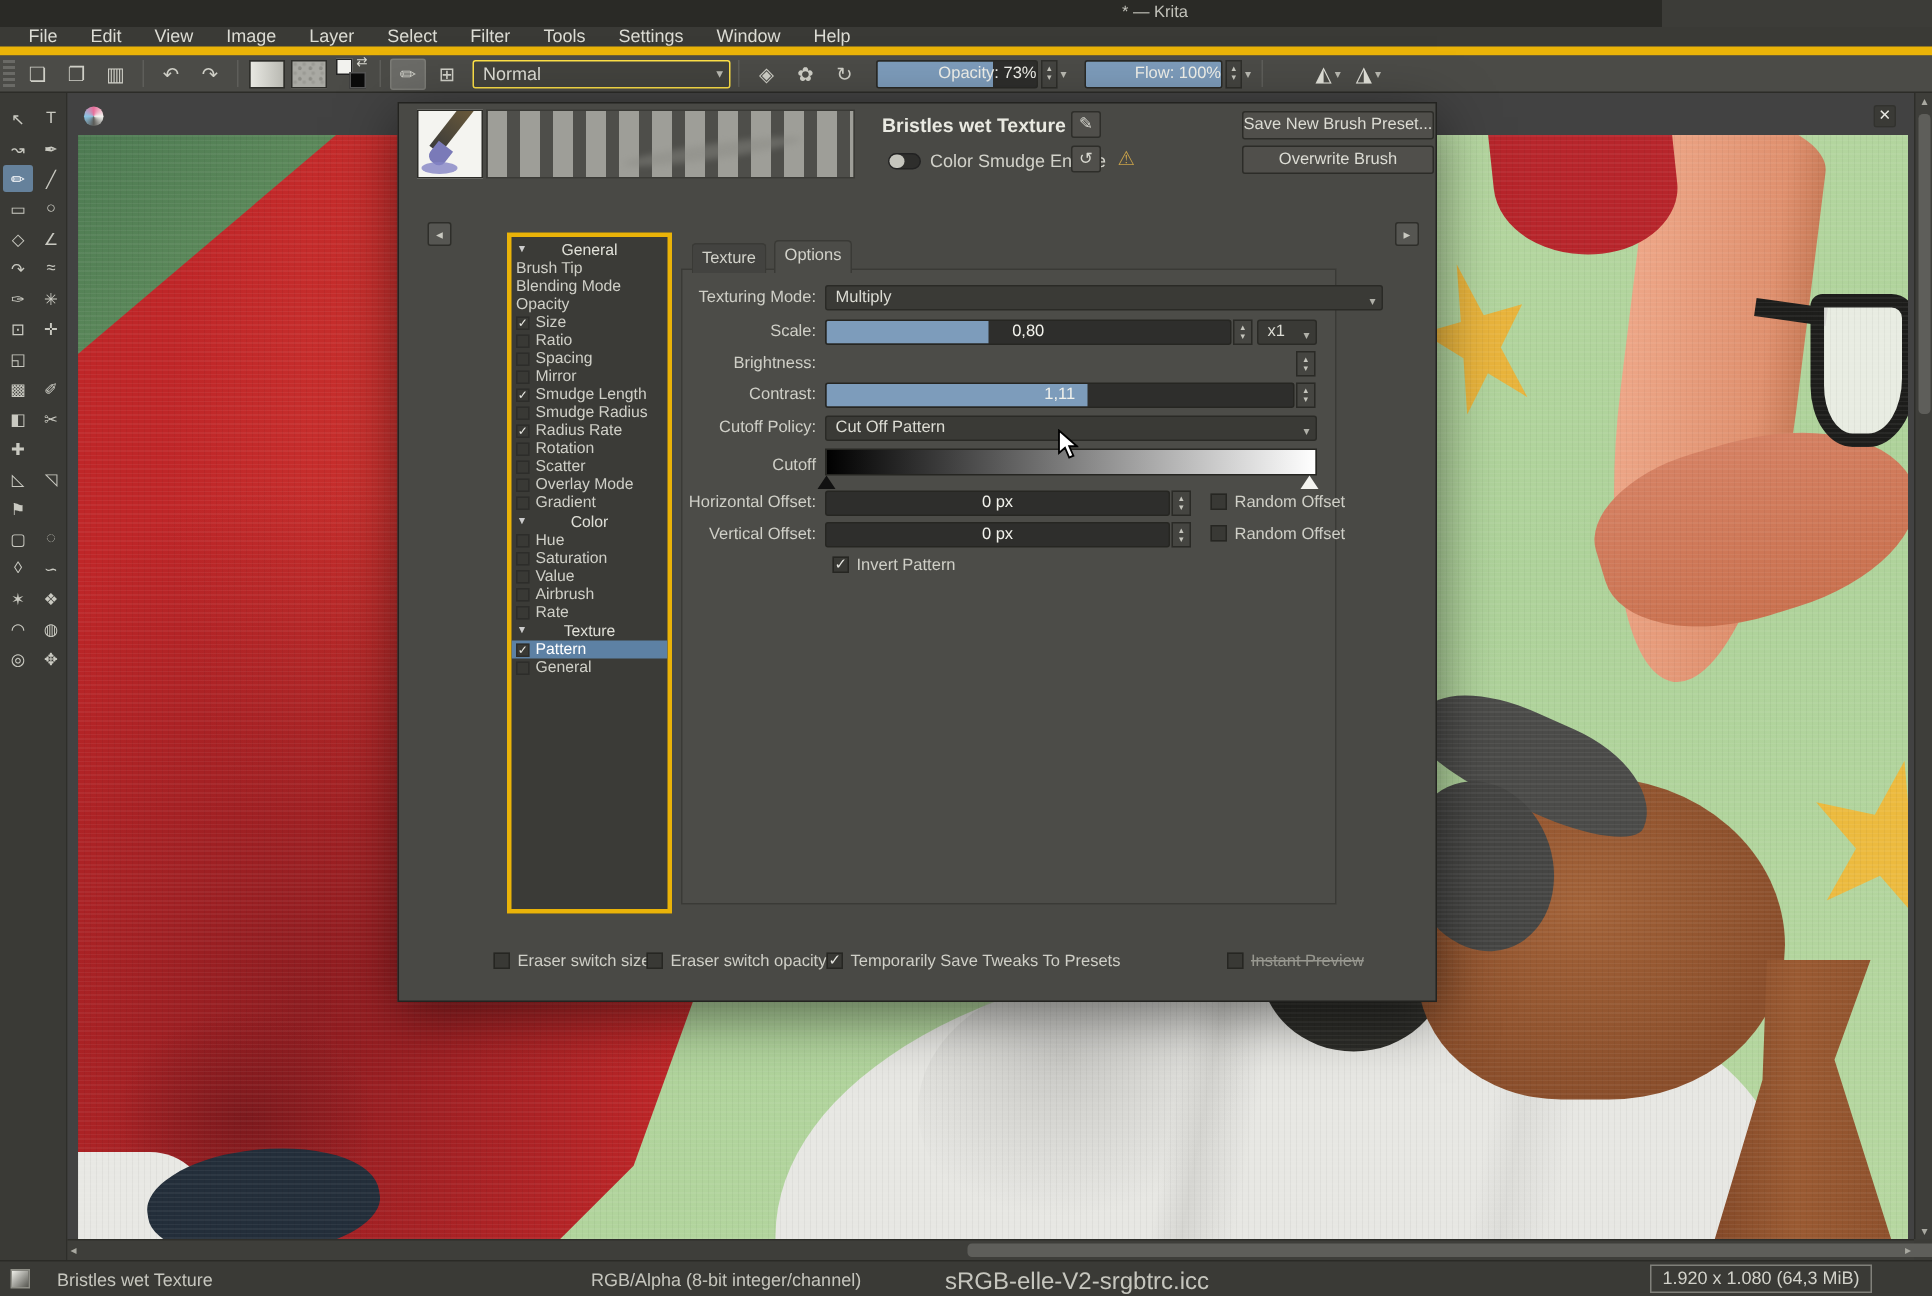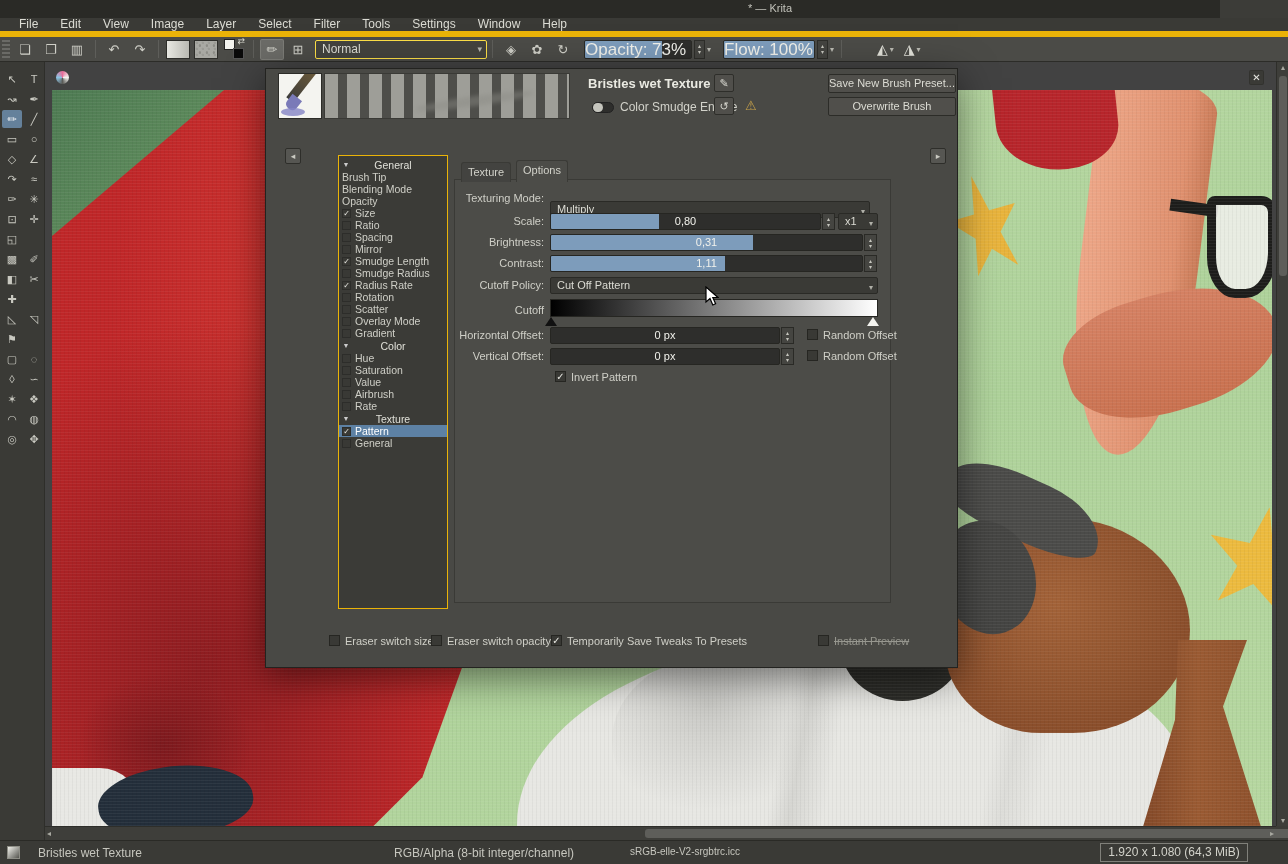--- a/index.html
+++ b/index.html
@@ -3,42 +3,42 @@
 <meta charset="utf-8">
 <style>
   * { margin:0; padding:0; box-sizing:border-box; }
   html,body { background:#222; }
   #root {
     position:relative; width:1288px; height:864px; overflow:hidden;
     background:#3c3c38; font-family:"Liberation Sans", sans-serif;
     color:#d6d6ce; font-size:12px; user-select:none;
   }
   
-  #titlebar { position:absolute; left:0; top:0; width:1220px; height:18px; background:#2a2a26;text-align:center; }
+  #titlebar { position:absolute; left:0; top:0; width:1108px; height:18px; background:#2a2a26;text-align:center; }
   #titlebar .title { position:absolute; left:748px; top:2px; font-size:11px; color:#c2c2ba; }
   #menubar { position:absolute; left:0; top:18px; width:1288px; height:19px; background:#3a3a36; display:flex; align-items:center; padding-left:8px; border-bottom:6px solid #eab308; }
   .menu-item { padding:0 11px; font-size:12px; color:#dcdcd4; line-height:19px; cursor:default; }
   #toolbar { position:absolute; left:0; top:37px; width:1288px; height:25px; background:#4b4b47; border-bottom:1px solid #2c2c28; display:flex; align-items:center; }
   .tb-grip { width:8px; height:18px; margin:0 2px; background:repeating-linear-gradient(0deg,#6a6a66 0 2px,transparent 2px 4px); }
   .tb-btn { width:24px; height:21px; margin:0 1px; display:flex; align-items:center; justify-content:center; color:#cfcfc7; font-size:13px; border-radius:2px; }
   .tb-btn.active { background:#6b6b67; border:1px solid #88888297; }
   .tb-swatch { width:24px; height:19px; margin:0 2px; border:1px solid #2e2e2a; }
   .tb-swatch.gradient { background:linear-gradient(90deg,#e8e8e2,#b9b9b2); }
   .tb-swatch.pattern { background:radial-gradient(circle at 30% 30%, #9b9b95 1px, transparent 1.5px), radial-gradient(circle at 70% 65%, #8d8d87 1px, transparent 1.5px), #a9a9a3; background-size:6px 6px, 7px 7px; }
   .fgbg { position:relative; width:20px; height:20px; margin:0 4px; }
   .fgbg .fg { position:absolute; left:0; top:0; width:11px; height:11px; background:#f2f2ee; border:1px solid #222; }
   .fgbg .bg { position:absolute; right:0; bottom:0; width:11px; height:11px; background:#0a0a0a; border:1px solid #555; }
   .fgbg .arr { position:absolute; right:-1px; top:-3px; font-size:9px; color:#d8d8d0; }
   .tb-sep { width:1px; height:18px; background:#5e5e5a; margin:0 5px; }
   .tb-dropdown { position:relative; height:19px; background:#39393570; border:1px solid #fde047; border-radius:2px; display:flex; align-items:center; padding:0 6px; color:#dcdcd4; }
   #blend-dropdown { width:172px; margin-left:4px; }
   .tb-dropdown .arrow { position:absolute; right:4px; top:3px; font-size:9px; color:#b9b9b1; }
   .tb-slider { position:relative; height:19px; background:#2e2e2c; border-radius:2px; overflow:hidden; border:1px solid #2a2a26; }
   .tb-slider .fill { position:absolute; left:0; top:0; bottom:0; background:#7d9cbb; }
-  .tb-slider .txt { position:relative; z-index:2; width:100%; text-align:left; font-size:17px; color:#f0f0ea; line-height:17px; }
+  .tb-slider .txt { position:relative; z-index:2; width:100%; text-align:right; font-size:11px; color:#f0f0ea; line-height:17px; }
   #opacity-slider { width:108px; margin-left:8px; }
   #flow-slider { width:92px; margin-left:10px; }
   .spinbox { width:11px; height:19px; margin-left:2px; display:flex; flex-direction:column; align-items:center; justify-content:center; background:#444440; border:1px solid #2e2e2a; font-size:6px; color:#c5c5bd; line-height:6px; }
   .mini-arrow { font-size:8px; color:#b9b9b1; margin:0 2px; }
   .mirror-glyph { font-size:14px; color:#e2e2da; }
   
   #toolbox { position:absolute; left:0; top:62px; width:45px; height:778px; background:#3a3a36; border-right:1px solid #2e2e2a; }
   #tool-grid { position:absolute; left:2px; top:8px; width:42px; display:grid; grid-template-columns:20px 20px; gap:2px; justify-content:center; }
   .tool { width:20px; height:18px; display:flex; align-items:center; justify-content:center; font-size:11px; color:#c9c9c1; border-radius:2px; }
   .tool.active { background:#65819b; color:#fff; }
@@ -79,21 +79,21 @@
   #engine-toggle .knob { position:absolute; left:0px; top:0px; width:10px; height:9px; background:#c5c5bd; border-radius:5px; }
   #engine-label { position:absolute; left:354px; top:31px; font-size:12px; color:#d2d2ca; }
   #warning-icon { position:absolute; left:479px; top:29px; color:#c8a24a; font-size:13px; }
   .dlg-btn { position:absolute; left:562px; width:128px; height:19px; background:#504f4b; border:1px solid #2c2c28; border-radius:2px; color:#dcdcd4; font-size:11px; text-align:center; line-height:17px; }
   #save-preset-btn { top:5px; }
   #overwrite-btn { top:28px; }
   .nav-btn { position:absolute; width:16px; height:16px; background:#565652; border:1px solid #2e2e2a; border-radius:2px; color:#c9c9c1; font-size:9px; text-align:center; line-height:14px; }
   #nav-back { left:19px; top:79px; }
   #nav-forward { left:664px; top:79px; }
   
-  #option-list { position:absolute; left:72px; top:86px; width:110px; height:454px; background:#3b3b37; border:1px solid #eab308; overflow:hidden; padding-top:2px; }
+  #option-list { position:absolute; left:72px; top:86px; width:110px; height:454px; background:#3b3b37; border:3px solid #eab308; overflow:hidden; padding-top:2px; }
   .list-header { display:flex; align-items:center; height:13px; font-size:10.5px; color:#e0e0d8; }
   .list-header .tri { width:14px; text-align:center; font-size:7px; color:#cccccc; }
   .list-header .htitle { flex:1; text-align:center; padding-right:14px; }
   .list-item { display:flex; align-items:center; height:12px; font-size:10.5px; color:#cfcfc7; padding-left:3px; }
   .list-item.selected { background:#5d81a4; color:#fff; }
   .list-item .cb { width:9px; height:9px; border:1px solid #26262290; background:#39393510; margin-right:4px; font-size:8px; line-height:8px; text-align:center; color:#e8e8e2; background:#393935; flex:0 0 9px; }
   .list-item .nocb { width:0px; }
   .list-item .lbl { white-space:nowrap; }
   
   #tab-panel { position:absolute; left:188px; top:110px; width:437px; height:424px; background:#4c4c48; border:1px solid #3a3a36; }
@@ -114,21 +114,21 @@
   #cutoff-handle-left { left:279px; border-bottom:9px solid #111; }
   #cutoff-handle-right { left:601px; border-bottom:9px solid #f4f4f0; }
   #footer-instant-label { text-decoration:line-through; color:#97978f; }
   
   #mouse-cursor { position:absolute; left:705px; top:286px; z-index:60; }
   
   #statusbar { position:absolute; left:0; top:840px; width:1288px; height:24px; background:#3a3a36; border-top:1px solid #2a2a26; }
   #status-icon { position:absolute; left:7px; top:5px; width:13px; height:13px; border:1px solid #8e8e86; background:linear-gradient(135deg,#f0f0ea,#55554f); }
   #status-brush { position:absolute; left:38px; top:5px; font-size:12px; color:#c6c6be; }
   #status-colorspace { position:absolute; left:394px; top:5px; font-size:12px; color:#c6c6be; }
-  #status-profile { position:absolute; left:630px; top:5px; font-size:10px; color:#c6c6be; }
+  #status-profile { position:absolute; left:630px; top:5px; font-size:16px; color:#c6c6be; }
   #status-size { position:absolute; left:1100px; top:2px; width:148px; height:19px; border:1px solid #80807a; font-size:12px; color:#d2d2ca; text-align:center; line-height:17px; }
 </style>
 </head>
 <body>
 
 <div id="root">
 
   <div id="titlebar">
     <span class="title">* — Krita</span>
   </div>
@@ -417,44 +417,40 @@
           <span class="cb"></span>
           <span class="lbl">General</span>
         </div>
       </div>
 
     <div id="tab-panel"></div>
     <div class="tab" id="tab-texture">Texture</div>
     <div class="tab" id="tab-options">Options</div>
 
     <div class="opt-label" style="left:133px;top:123px">Texturing Mode:</div>
-    <div class="dropdown" style="left:284px;top:132px;width:320px">
+    <div class="dropdown" style="left:284px;top:121px;width:372px">
       <span>Multiply</span>
       <span class="arrow">▾</span>
     </div>
 
     <div class="opt-label" style="left:133px;top:146px">Scale:</div>
     <div class="slider" style="left:284px;top:144px;width:271px">
       <div class="fill" style="width: 40%;"></div>
       <span class="txt">0,80</span>
     </div>
     <div class="spin" style="left:556px;top:144px">
         <span>▴</span>
         <span>▾</span>
       </div>
     <div class="dropdown" style="left:572px;top:144px;width:40px">
       <span>x1</span>
       <span class="arrow">▾</span>
     </div>
 
     <div class="opt-label" style="left:133px;top:167px">Brightness:</div>
-    <div class="slider" style="left:284px;top:165px;width:313px">
-      <div class="fill" style="width: 65%;"></div>
-      <span class="txt">0,31</span>
-    </div>
     <div class="spin" style="left:598px;top:165px">
         <span>▴</span>
         <span>▾</span>
       </div>
 
     <div class="opt-label" style="left:133px;top:188px">Contrast:</div>
     <div class="slider" style="left:284px;top:186px;width:313px">
       <div class="fill" style="width: 56%;"></div>
       <span class="txt">1,11</span>
     </div>

